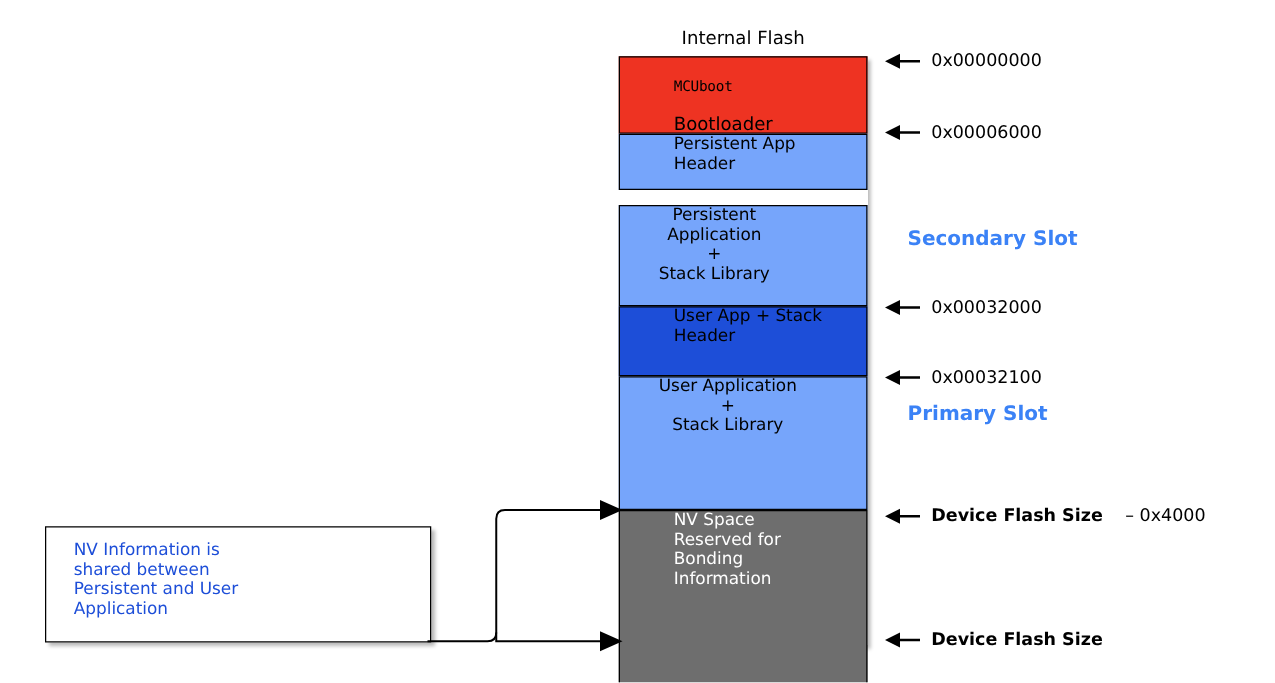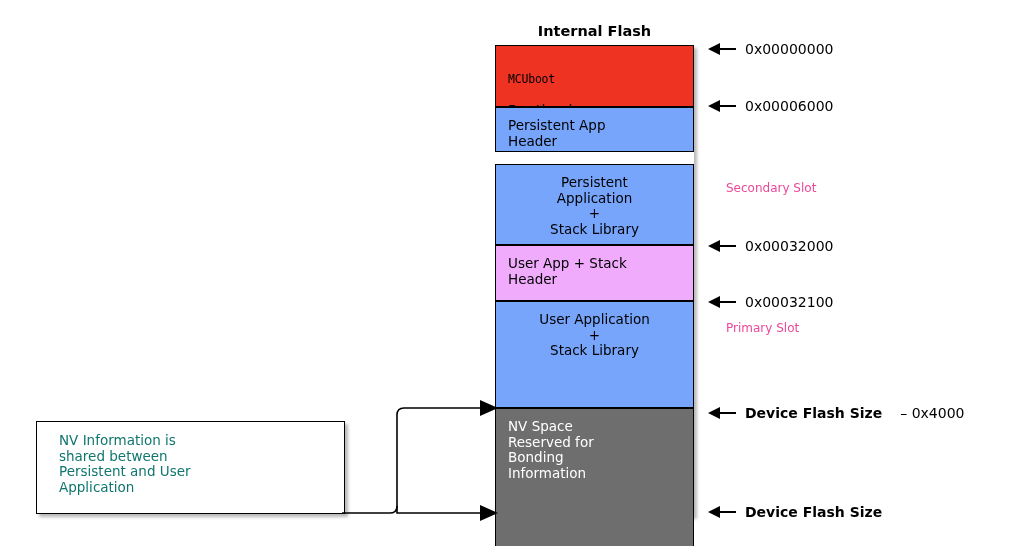--- a/index.html
+++ b/index.html
@@ -19,44 +19,44 @@
   
   #flash-title {
     position: absolute;
     left: 495px;
     top: 23px;
     width: 199px;
     text-align: center;
     font-size: 14.5px;
     color: #000000;
     white-space: nowrap;
-    font-weight: bold;
   }
 
   
   #memory-stack {
     position: absolute;
     left: 495px;
     top: 45px;
     width: 199px;
     height: 471px;
     box-shadow: 3px 3px 3px rgba(0,0,0,0.28);
     box-sizing: border-box;
   }
   .mem-block {
     position: absolute;
     left: 0;
     width: 199px;
     box-sizing: border-box;
     border: 1.3px solid #000000;
     display: flex;
-    flex-direction: column;
+    flex-direction: row;
     justify-content: flex-start;
     color: #000000;
     overflow: hidden;
+    padding-left: 31px;
   }
   .mem-block .block-text {
     font-size: 13.5px;
     line-height: 15.5px;
     white-space: pre-line;
   }
   .mem-block.align-left .block-text {
     text-align: left;
     padding-left: 12px;
   }
@@ -66,21 +66,21 @@
   }
   .mem-block .pad-top {
     height: 10px;
     flex: none;
   }
 
   
   #block-bootloader   { top: 0px;   height: 62px;  background: #EE3322; }
   #block-pers-header  { top: 62px;  height: 45px;  background: #76A5FB; }
   #block-pers-app     { top: 119px; height: 81px;  background: #76A5FB; }
-  #block-user-header  { top: 200px; height: 56px;  background: #f0abfc; }
+  #block-user-header  { top: 200px; height: 56px;  background: #1d4ed8; }
   #block-user-app     { top: 256px; height: 107px; background: #76A5FB; }
   #block-nv-space     { top: 363px; height: 140px; background: #6E6E6E; color: #ffffff; }
 
   #block-bootloader .block-text { font-size: 13px; }
   #block-bootloader .line-mcuboot {
     font-family: "DejaVu Sans Mono", monospace;
     font-size: 11.5px;
     letter-spacing: -0.2px;
     display: block;
   }
@@ -123,23 +123,23 @@
     height: 0;
     border-top: 6px solid transparent;
     border-bottom: 6px solid transparent;
     border-right: 12px solid #000000;
   }
   .annotation .addr-text { font-size: 14px; }
   .annotation .gap { display: inline-block; width: 18px; }
 
   .slot-label {
     position: absolute;
-    font-size: 12px;
-    font-weight: normal;
-    color: #ec4899;
+    font-size: 16px;
+    font-weight: bold;
+    color: #3b82f6;
     white-space: nowrap;
   }
 
   
   #nv-callout {
     position: absolute;
     left: 36px;
     top: 421px;
     width: 309px;
     height: 93px;
@@ -147,21 +147,21 @@
     border: 1.4px solid #000000;
     box-shadow: 3px 3px 3px rgba(0,0,0,0.28);
     box-sizing: border-box;
   }
   #nv-callout .callout-text {
     position: absolute;
     left: 22px;
     top: 11px;
     font-size: 13.5px;
     line-height: 15.5px;
-    color: #0f766e;
+    color: #1d4ed8;
     white-space: pre-line;
     text-align: left;
   }
 
   
   #connector { position: absolute; left: 340px; top: 390px; }
 </style>
 </head>
 <body>
 

